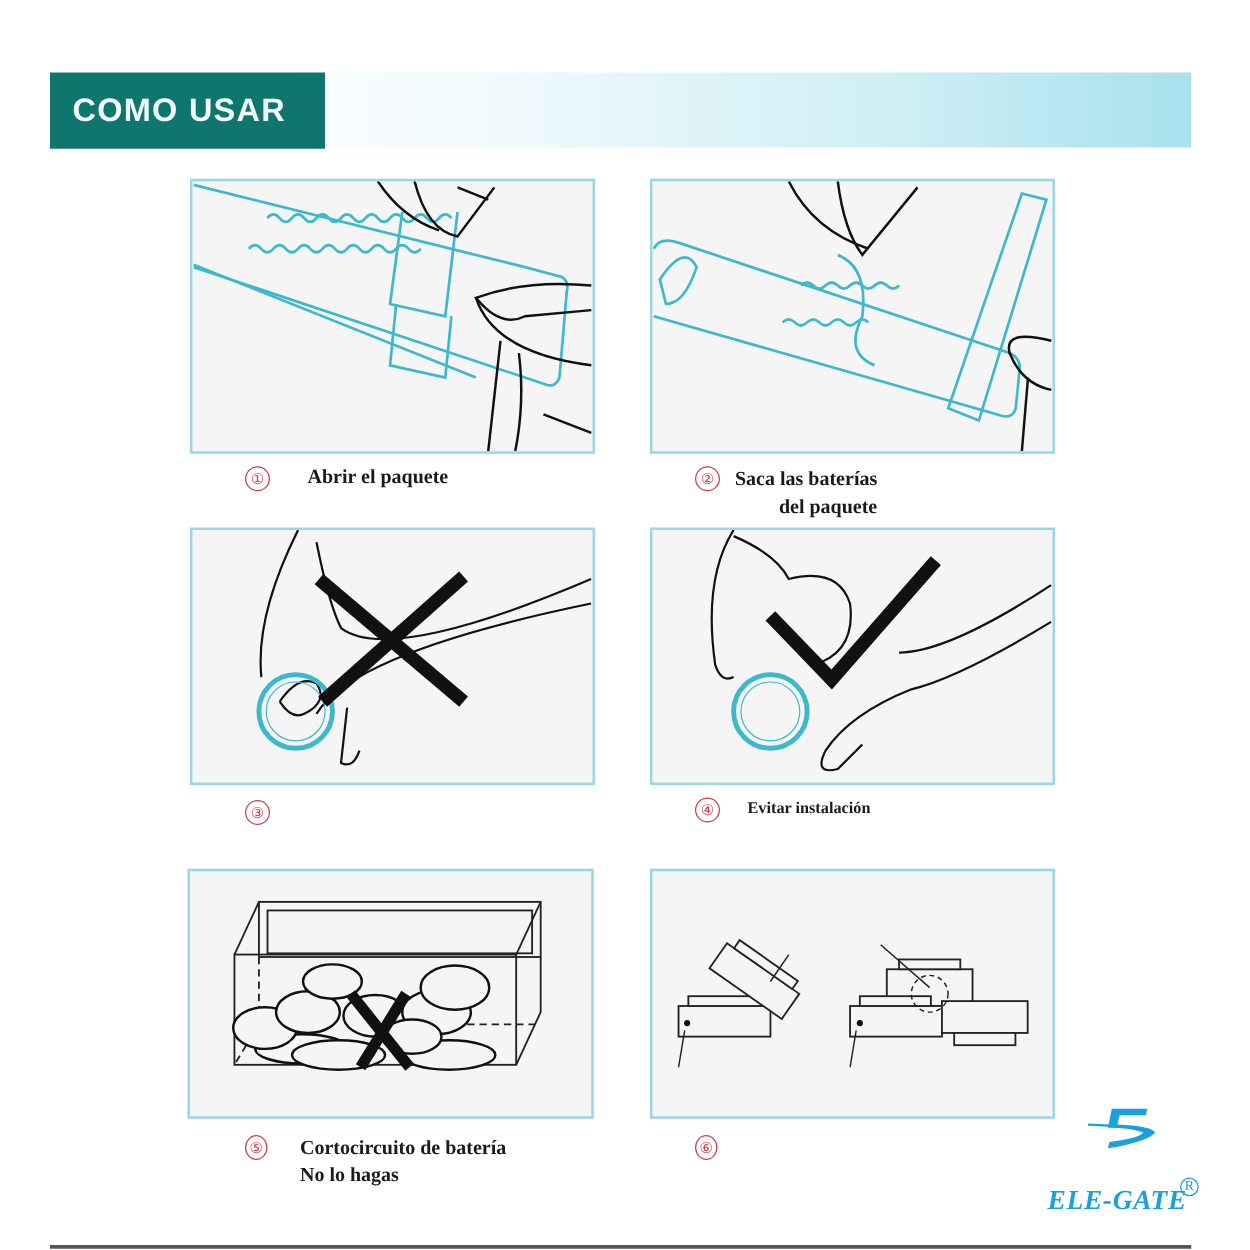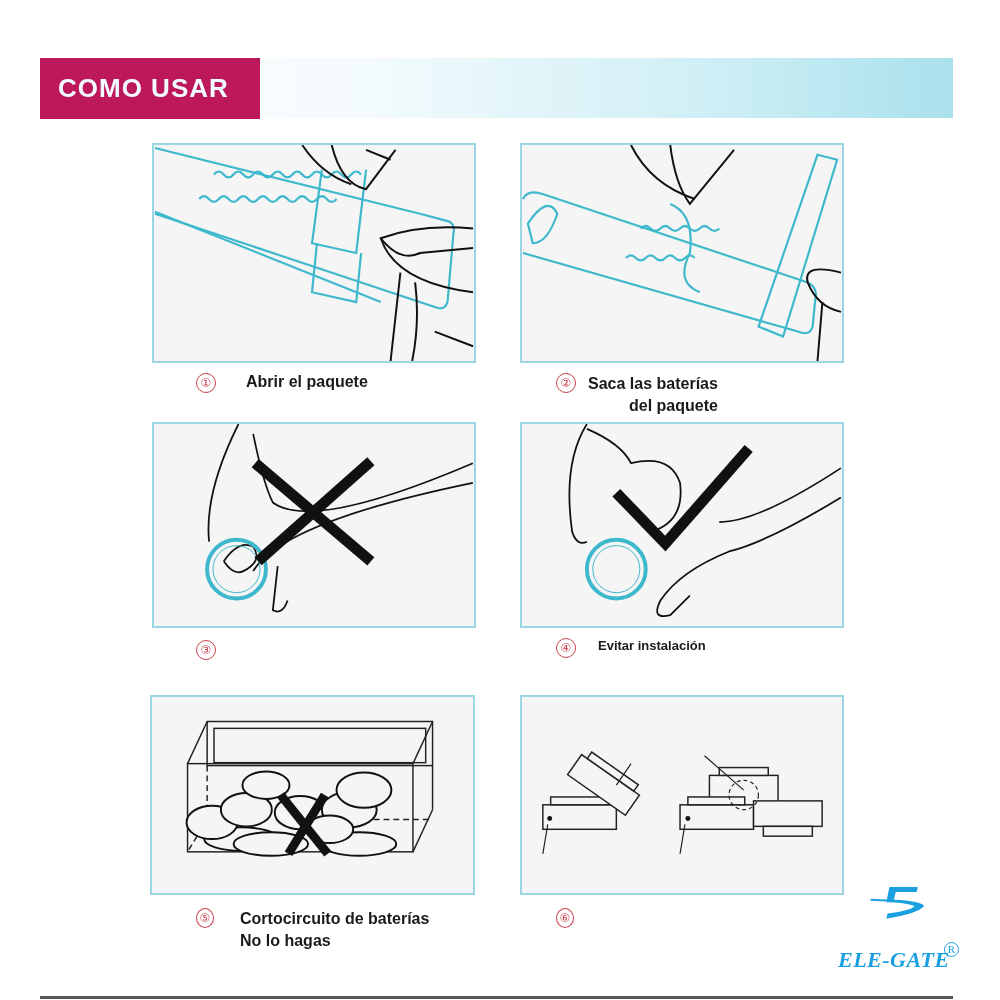--- a/index.html
+++ b/index.html
@@ -1,26 +1,26 @@
 <!DOCTYPE html>
 <html><head>
 <meta charset="utf-8">
 <style>
   html,body{margin:0;padding:0;background:#fff;}
   body{width:1000px;height:1000px;position:relative;overflow:hidden;font-family:"Liberation Sans",sans-serif;}
   .header-band{position:absolute;left:40px;top:58px;width:913px;height:60px;
     background:linear-gradient(90deg,#ffffff 0%,#f4fbfd 35%,#cdeef5 75%,#a9e1ec 100%);}
-  .header-tab{position:absolute;left:40px;top:58px;width:220px;height:61px;background:#be185d;
+  .header-tab{position:absolute;left:40px;top:58px;width:220px;height:61px;background:#0f766e;
     color:#f2fbfd;font-weight:bold;font-size:26px;letter-spacing:1px;line-height:61px;padding-left:18px;box-sizing:border-box;}
   .panel{position:absolute;border:2px solid #9ad7e2;background:#f6f5f5;box-sizing:border-box;overflow:hidden;}
   .panel svg{position:absolute;left:0;top:0;width:100%;height:100%;}
   .caption{position:absolute;display:flex;align-items:flex-start;color:#1a1a1a;font-weight:bold;}
   .num{display:inline-flex;align-items:center;justify-content:center;border:1.5px solid #c9404a;color:#c9404a;
     border-radius:50%;font-weight:normal;flex:0 0 auto;}
-  .ctext{white-space:pre-line;}
+  .ctext{white-space:pre-line;font-family:Liberation Serif, serif;}
   .footer-line{position:absolute;left:40px;top:996px;width:913px;height:3px;background:#555;}
   .logo{position:absolute;left:838px;top:882px;width:125px;height:95px;text-decoration:underline;}
   .logo-text{position:absolute;left:0;bottom:4px;font-family:"Liberation Serif",serif;font-style:italic;font-weight:bold;
     color:#1aa0e0;font-size:22px;letter-spacing:0.5px;}
   .logo-reg{position:absolute;right:4px;bottom:20px;font-family:"Liberation Serif",serif;color:#1aa0e0;font-size:11px;
     border:1px solid #1aa0e0;border-radius:50%;width:13px;height:13px;line-height:13px;text-align:center;}
 </style>
 </head>
 <body>
 
@@ -144,21 +144,21 @@
       <ellipse cx="180" cy="135" rx="24" ry="14"></ellipse>
     </g>
     <g stroke="#111" stroke-width="9">
       <line x1="130" y1="100" x2="178" y2="160"></line>
       <line x1="175" y1="100" x2="138" y2="160"></line>
     </g>
   </svg>
 </div>
 <div class="caption" style="left:196px;top:908px;font-size:16px;">
   <span class="num" style="width:16px;height:18px;font-size:12px;margin-right:26px;">⑤</span>
-  <span class="ctext" style="line-height:22px;">Cortocircuito de baterías
+  <span class="ctext" style="line-height:22px;">Cortocircuito de batería
 No lo hagas</span>
 </div>
 
 <div class="panel" style="left:520px;top:695px;width:324px;height:200px;">
   <svg viewBox="0 0 324 200">
     <g fill="#f6f5f5" stroke="#222" stroke-width="1.5">
       <rect x="20" y="110" width="75" height="25"></rect>
       <rect x="28" y="102" width="60" height="8"></rect>
       <g transform="rotate(35 78 90)">
         <rect x="45" y="75" width="72" height="25"></rect>

